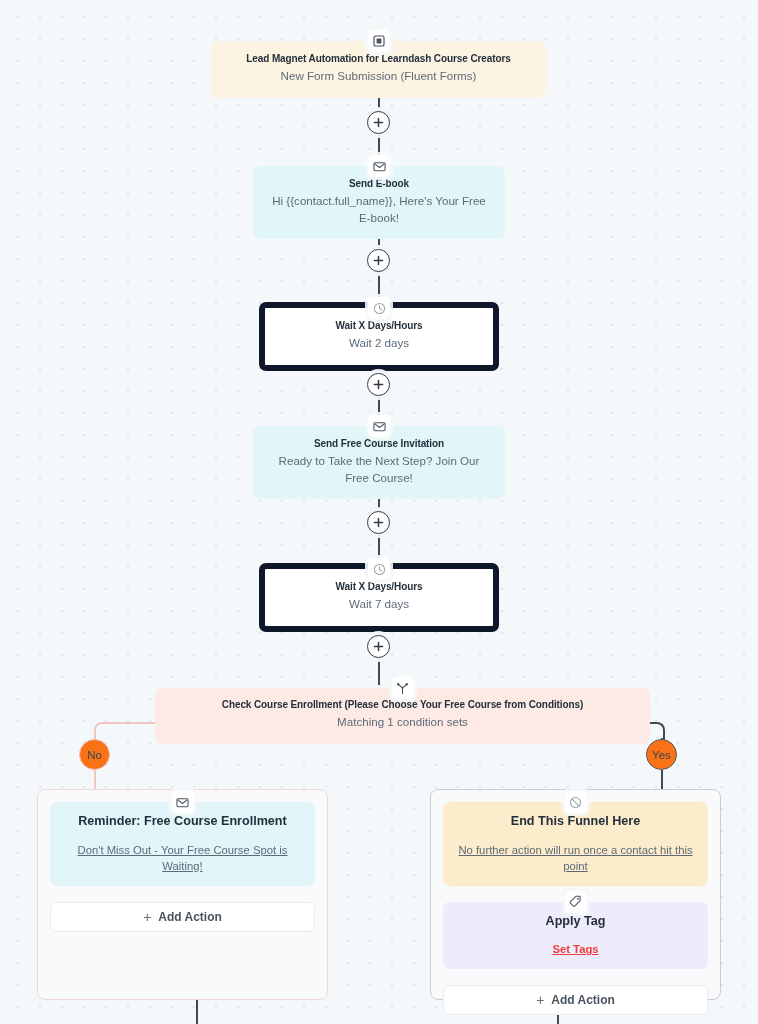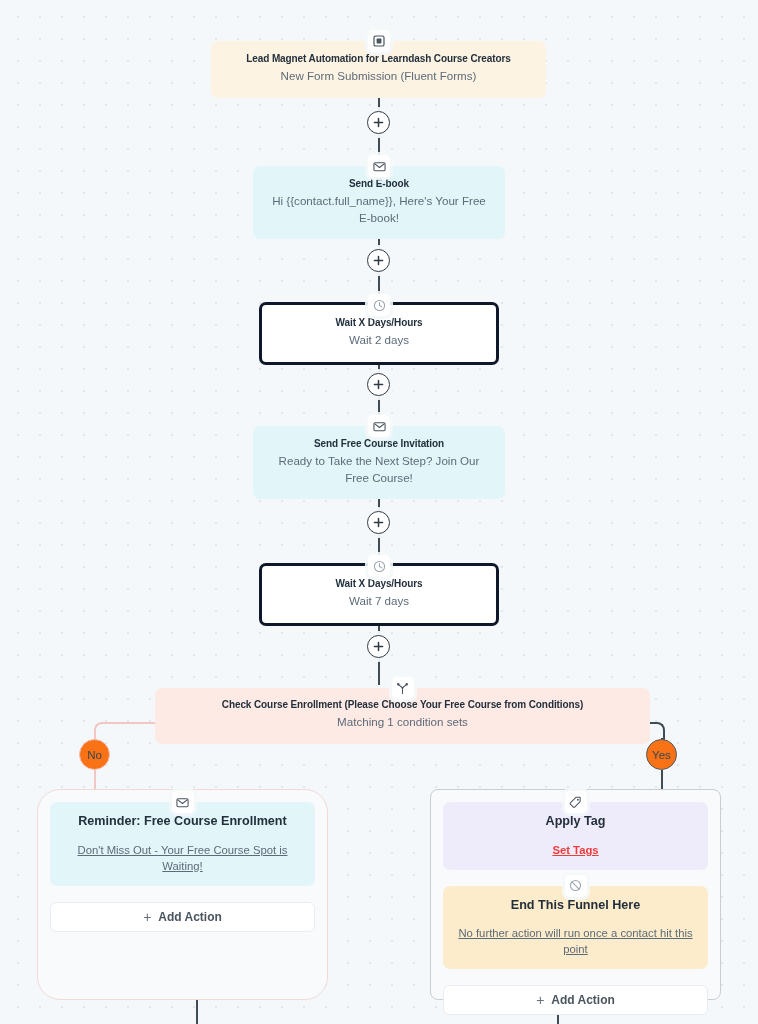--- a/index.html
+++ b/index.html
@@ -100,21 +100,21 @@
   }
   .node .n-sub {
     font-size: 11.6px;
     color: #5d6b78;
     line-height: 1.42;
     margin-top: 3px;
   }
 
   .node.trigger { background: #fdf3e3; }
   .node.email   { background: #e2f6f9; }
-  .node.wait    { background: #ffffff; border: 3px solid #0f172a; }
+  .node.wait    { background: #ffffff; border: 6px solid #0f172a; }
   .node.cond    { background: #fdeae5; }
 
   
   .node-icon {
     position: absolute;
     top: -11px;
     left: 50%;
     transform: translateX(-50%);
     width: 22px;
     height: 22px;
@@ -303,58 +303,58 @@
   <div class="vline pink" style="left:94px; top:770px; height:20px;"></div>
 
   <div class="hline" style="left:601px; top:722px; width:46px;"></div>
   <div class="elbow" style="left:645px; top:722px; width:18px; height:18px; border-right-width:2px; border-top-width:2px; border-top-right-radius:8px;"></div>
   <div class="vline" style="left:661px; top:738px; height:9px;"></div>
   <div class="vline" style="left:661px; top:770px; height:20px;"></div>
 
   <div class="branch-badge no" style="left:79px;  top:739px;">No</div>
   <div class="branch-badge yes" style="left:646px; top:739px;">Yes</div>
 
-  <div class="branch-box left" style="left:37px; top:789px; width:291px; height:211px;border-radius:23px;">
+  <div class="branch-box left" style="left:37px; top:789px; width:291px; height:211px;">
     <div class="branch-node email">
       <span class="node-icon">
         <svg width="13" height="13" viewBox="0 0 14 14" aria-hidden="true">
           <rect x="1" y="3" width="12" height="8.5" rx="1.3" fill="none" stroke="#4b5560" stroke-width="1.15"></rect>
           <path d="M1.6 3.9 7 8.1l5.4-4.2" fill="none" stroke="#4b5560" stroke-width="1.15" stroke-linejoin="round"></path>
         </svg>
       </span>
       <div class="n-title">Reminder: Free Course Enrollment</div>
       <div class="n-sub">Don't Miss Out - Your Free Course Spot is Waiting!</div>
     </div>
     <div class="add-action">
       <span class="plus-glyph">+</span>
       <span>Add Action</span>
     </div>
   </div>
 
   <div class="branch-box right" style="left:430px; top:789px; width:291px; height:211px;">
+    <div class="branch-node endf">
+      <span class="node-icon">
+        <svg width="13" height="13" viewBox="0 0 14 14" aria-hidden="true">
+          <circle cx="7" cy="7" r="5.4" fill="none" stroke="#9aa4ae" stroke-width="1.15"></circle>
+          <path d="M3.2 3.2 10.8 10.8" stroke="#9aa4ae" stroke-width="1.15" stroke-linecap="round"></path>
+        </svg>
+      </span>
+      <div class="n-title">End This Funnel Here</div>
+      <div class="n-sub">No further action will run once a contact hit this point</div>
+    </div>
     <div class="branch-node tag">
       <span class="node-icon">
         <svg width="13" height="13" viewBox="0 0 14 14" aria-hidden="true">
           <path d="M7.4 1.4H12v4.6l-5.9 5.9a1 1 0 0 1-1.4 0L1.5 8.7a1 1 0 0 1 0-1.4z" fill="none" stroke="#4b5560" stroke-width="1.1" stroke-linejoin="round"></path>
           <circle cx="9.6" cy="4" r="1" fill="#4b5560"></circle>
         </svg>
       </span>
       <div class="n-title">Apply Tag</div>
       <div class="n-sub red">Set Tags</div>
     </div>
-    <div class="branch-node endf">
-      <span class="node-icon">
-        <svg width="13" height="13" viewBox="0 0 14 14" aria-hidden="true">
-          <circle cx="7" cy="7" r="5.4" fill="none" stroke="#9aa4ae" stroke-width="1.15"></circle>
-          <path d="M3.2 3.2 10.8 10.8" stroke="#9aa4ae" stroke-width="1.15" stroke-linecap="round"></path>
-        </svg>
-      </span>
-      <div class="n-title">End This Funnel Here</div>
-      <div class="n-sub">No further action will run once a contact hit this point</div>
-    </div>
     <div class="add-action">
       <span class="plus-glyph">+</span>
       <span>Add Action</span>
     </div>
   </div>
 
   <div class="vline" style="left:196px; top:1000px; height:24px;"></div>
   <div class="vline" style="left:557px; top:1000px; height:24px;"></div>
 
 </div>

